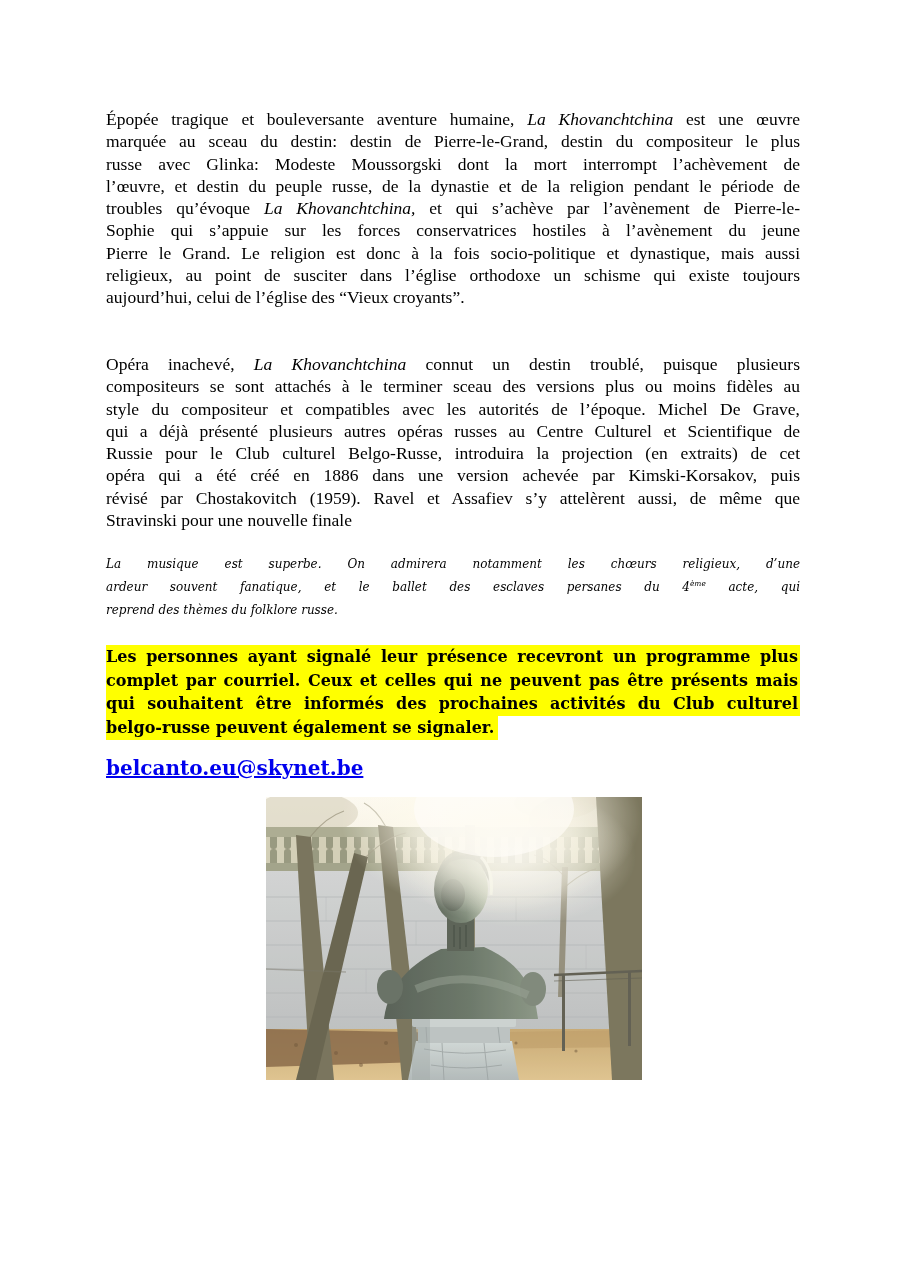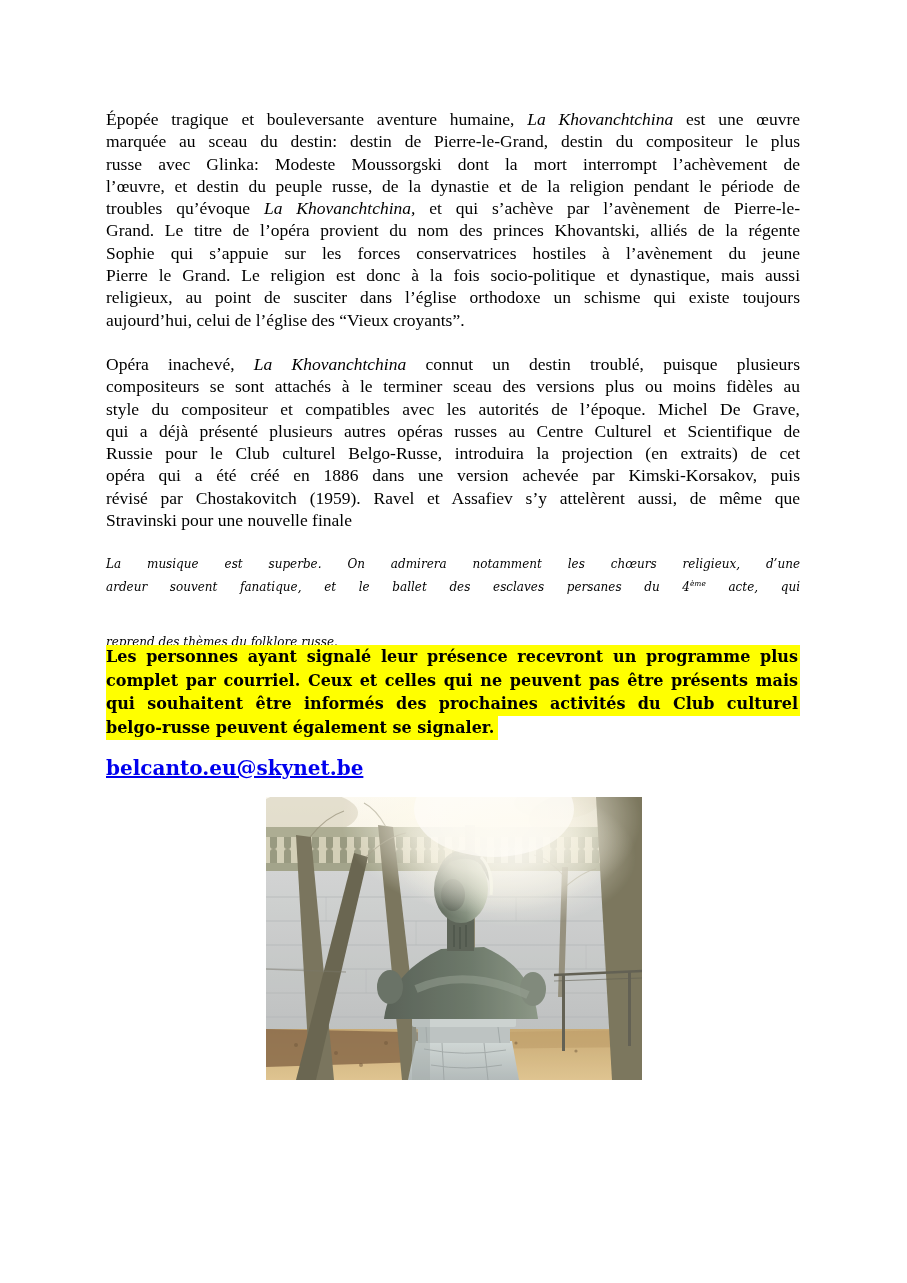--- a/index.html
+++ b/index.html
@@ -16,21 +16,21 @@
 
   
   .para-times { font-size: 17.5px; line-height: 22.3px; }
   .para-times .line { text-align: justify; text-align-last: justify; }
   .para-times .line.last { text-align-last: left; }
   .ital { font-style: italic; }
 
   
   .para-slab { font-family: "DejaVu Serif", serif; font-size: 12px; line-height: 23px; font-style: italic; }
   .para-slab .line { text-align: justify; text-align-last: justify; }
-  .para-slab .line.last { text-align-last: left; margin-top: 32px; }
+  .para-slab .line.last { text-align-last: left; }
   sup.ord { font-size: 0.62em; vertical-align: super; line-height: 0; }
 
   
   .notice { font-family: "DejaVu Serif", serif; font-weight: bold; font-size: 16px; line-height: 23.7px; }
   .notice .hl-line { background: #ffff00; text-align: justify; text-align-last: justify; padding-right: 2px; }
   .notice .hl-line.last { text-align-last: left; width: fit-content; padding-right: 4px; }
 
   .email-link {
     font-family: "DejaVu Serif", serif;
     font-weight: bold;
@@ -64,21 +64,20 @@
 <body>
 
 <div class="page">
 
   <div class="textcol para-times" style="top:108px; position:absolute;">
     <div class="line"><span>Épopée tragique et bouleversante aventure humaine, </span><span class="ital">La Khovanchtchina</span><span> est une œuvre</span></div>
     <div class="line">marquée au sceau du destin: destin de Pierre-le-Grand, destin du compositeur le plus</div>
     <div class="line">russe avec Glinka: Modeste Moussorgski dont la mort interrompt l’achèvement de</div>
     <div class="line">l’œuvre, et destin du peuple russe, de la dynastie et de la religion pendant le période de</div>
     <div class="line"><span>troubles qu’évoque </span><span class="ital">La Khovanchtchina,</span><span> et qui s’achève par l’avènement de Pierre-le-</span></div>
-    <div class="line">Grand. Le titre de l’opéra provient du nom des princes Khovantski, alliés de la régente</div>
     <div class="line">Sophie qui s’appuie sur les forces conservatrices hostiles à l’avènement du jeune</div>
     <div class="line">Pierre le Grand. Le religion est donc à la fois socio-politique et dynastique, mais aussi</div>
     <div class="line">religieux, au point de susciter dans l’église orthodoxe un schisme qui existe toujours</div>
     <div class="line last">aujourd’hui, celui de l’église des “Vieux croyants”.</div>
   </div>
 
   <div class="textcol para-times" style="top:353px; position:absolute;">
     <div class="line"><span>Opéra inachevé, </span><span class="ital">La Khovanchtchina</span><span> connut un destin troublé, puisque plusieurs</span></div>
     <div class="line">compositeurs se sont attachés à le terminer sceau des versions plus ou moins fidèles au</div>
     <div class="line">style du compositeur et compatibles avec les autorités de l’époque. Michel De Grave,</div>

